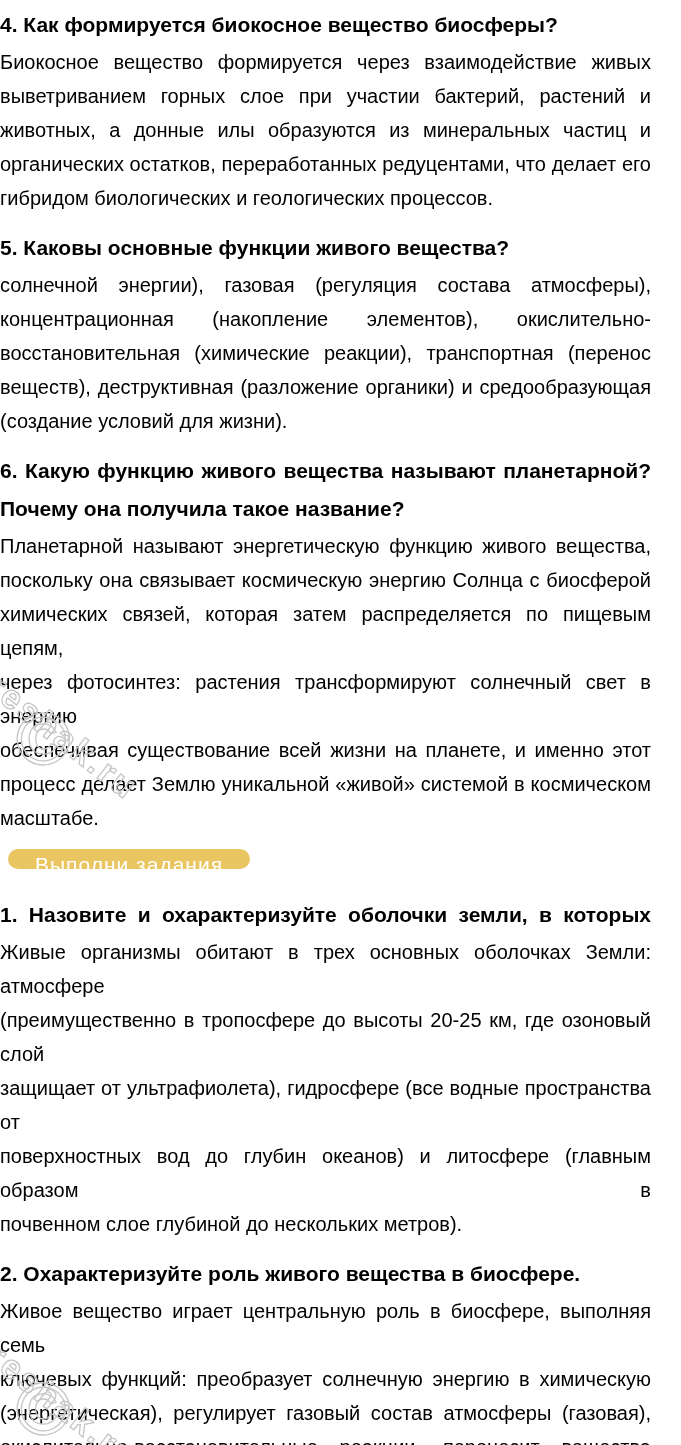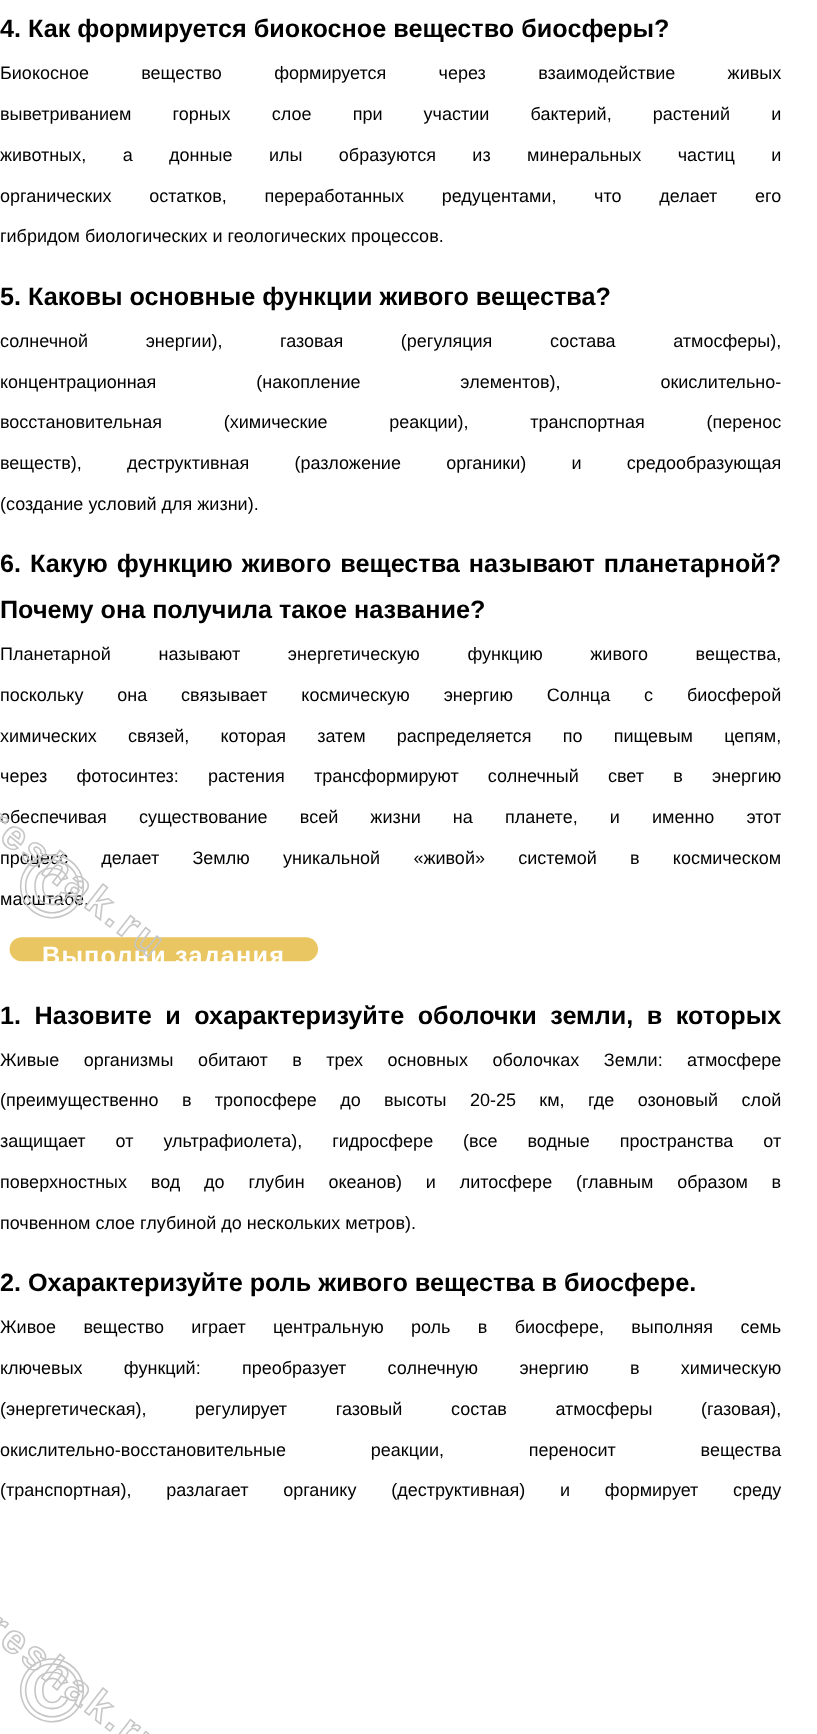--- a/index.html
+++ b/index.html
@@ -21,21 +21,21 @@
     padding-top: 6px;
     z-index: 1;
   }
   .heading {
     font-weight: bold;
     font-size: 21px;
     line-height: 38px;
     margin: 0 0 1px 0;
   }
   .para {
-    font-size: 15px;
+    font-size: 20px;
     line-height: 34px;
     margin: 0 0 14px 0;
   }
   .line {
     display: block;
     width: 651px;
     text-align: justify;
     text-align-last: justify;
     white-space: normal;
   }
@@ -46,21 +46,21 @@
   .badge-row {
     margin: 4px 0 20px 8px;
   }
   .badge {
     display: inline-block;
     height: 20px;
     line-height: 32px;
     padding: 0 27px;
     border-radius: 16px;
     font-size: 21px;
-    font-weight: bold;
+    font-weight: normal;
     letter-spacing: 1px;
   }
   .watermark {
     position: absolute;
     left: 0;
     width: 210px;
     height: 160px;
     pointer-events: none;
     z-index: 5;
   }

